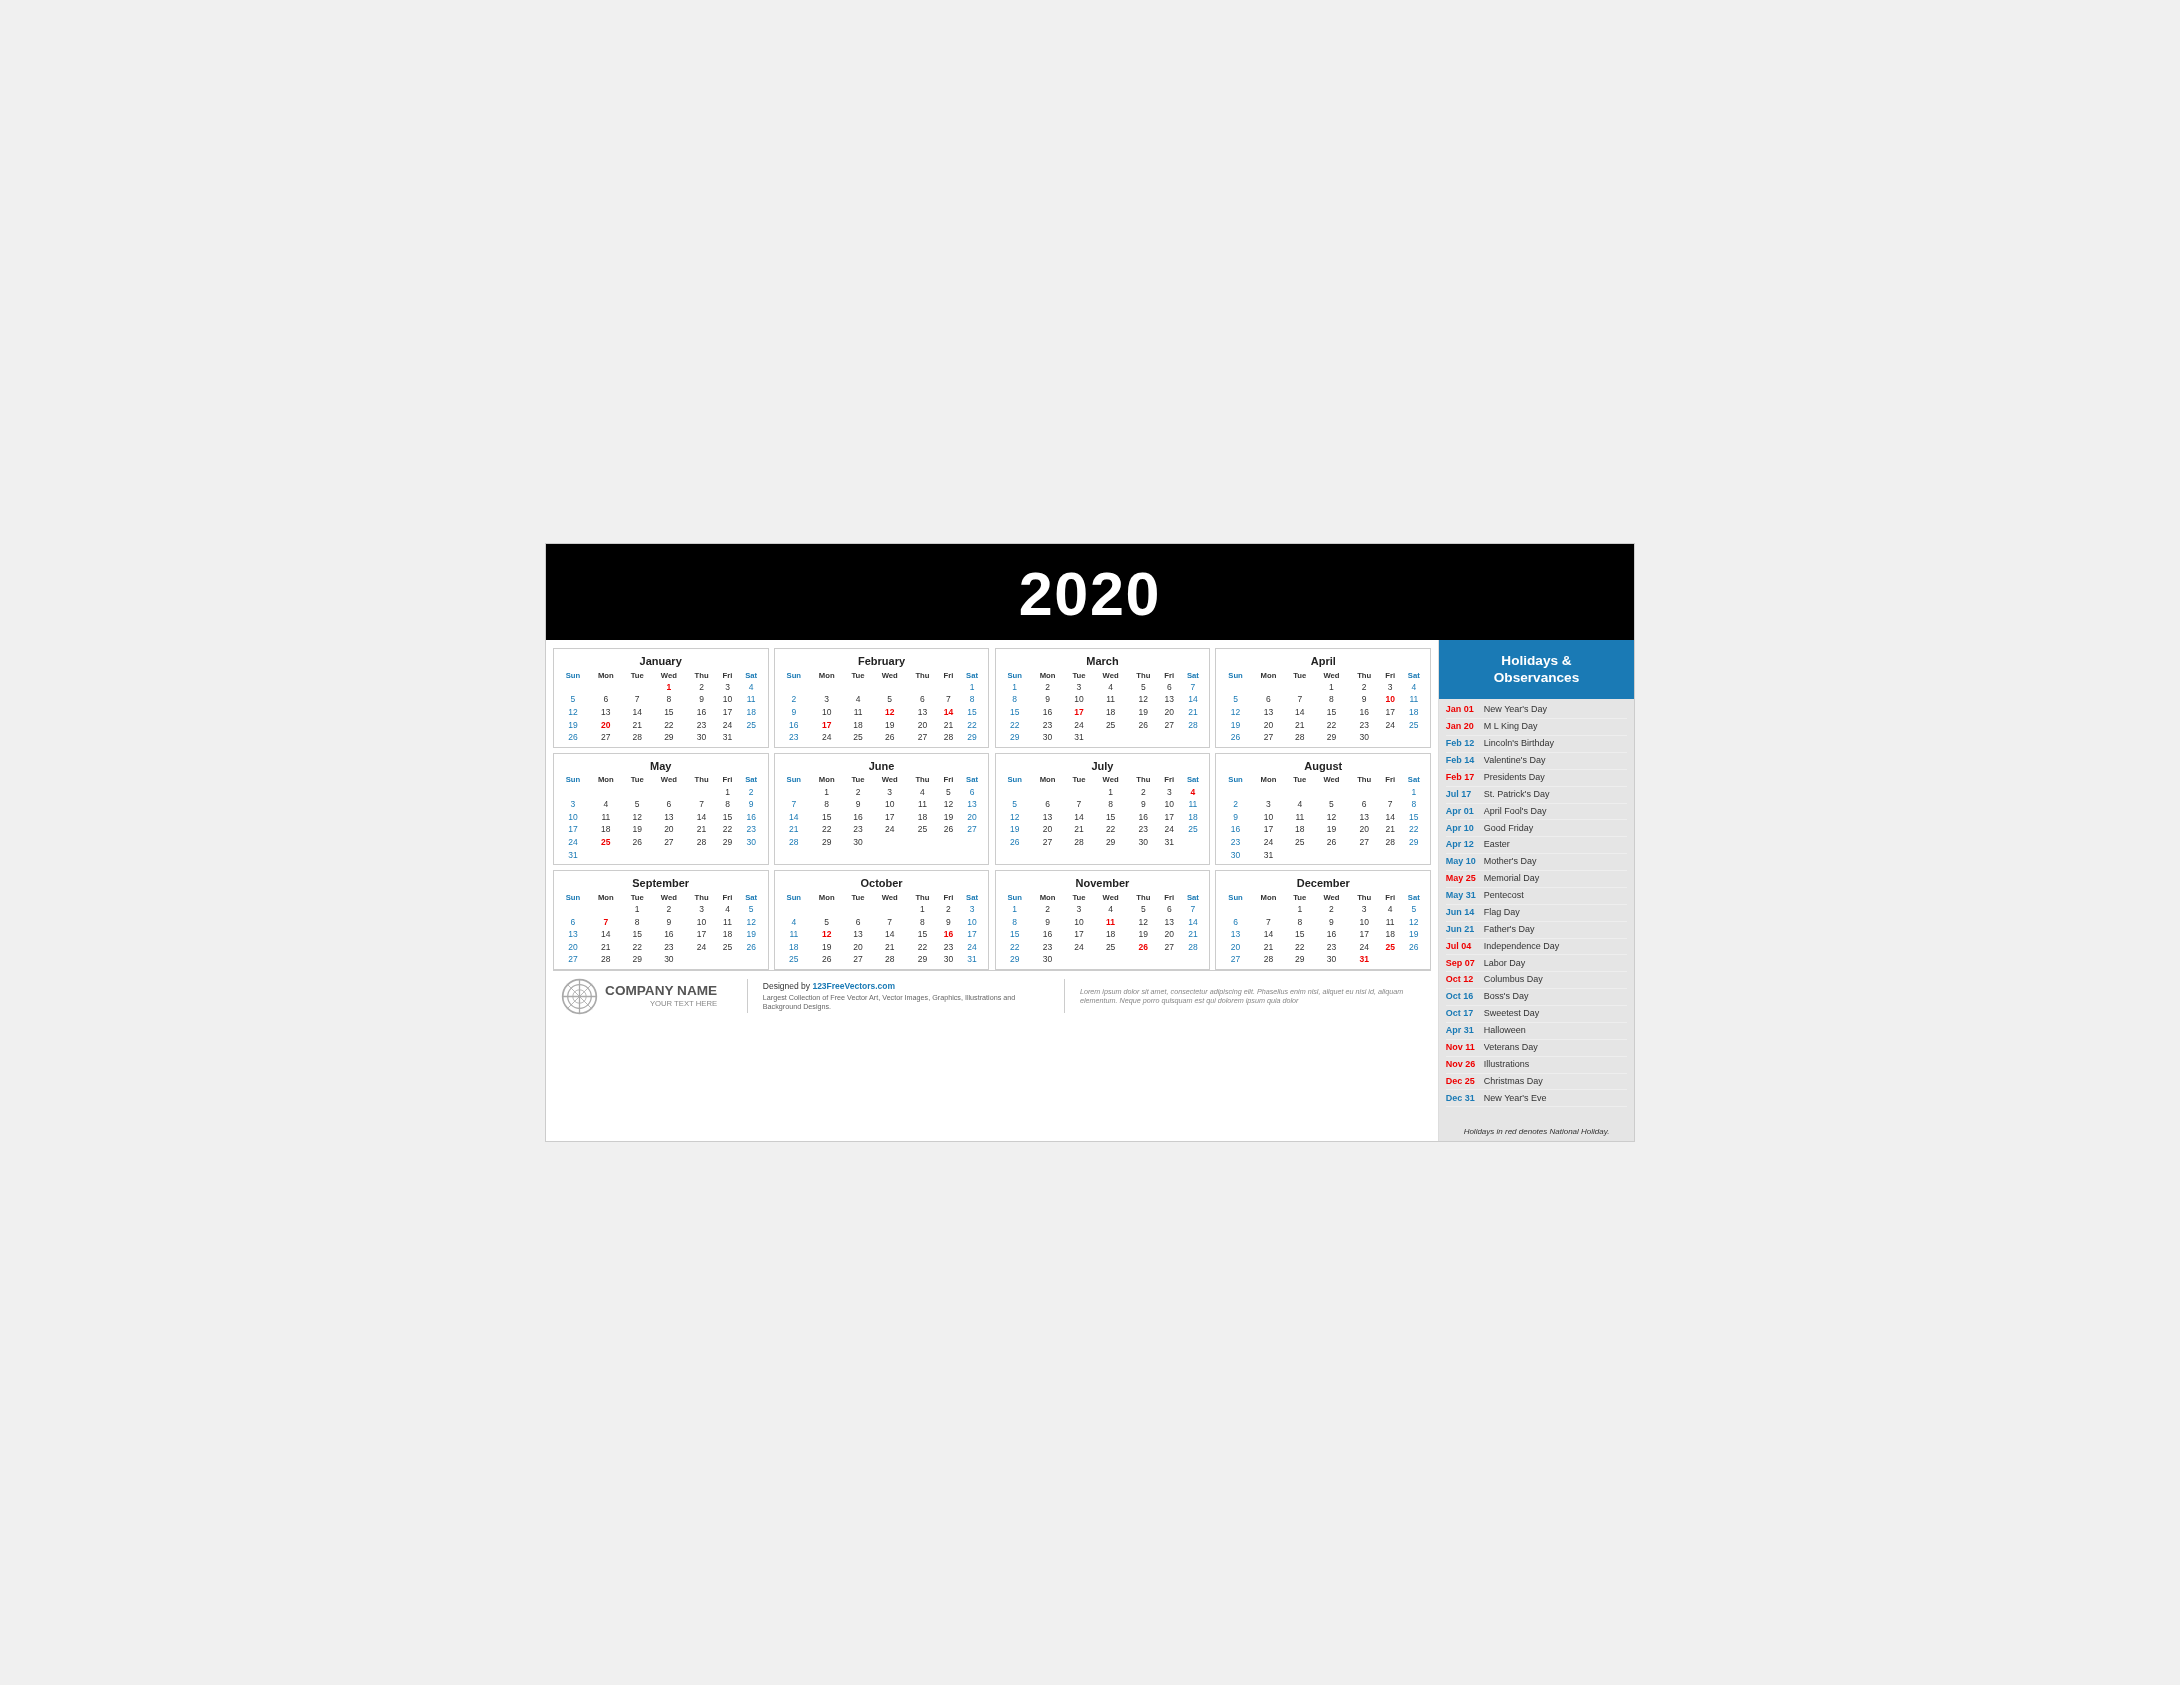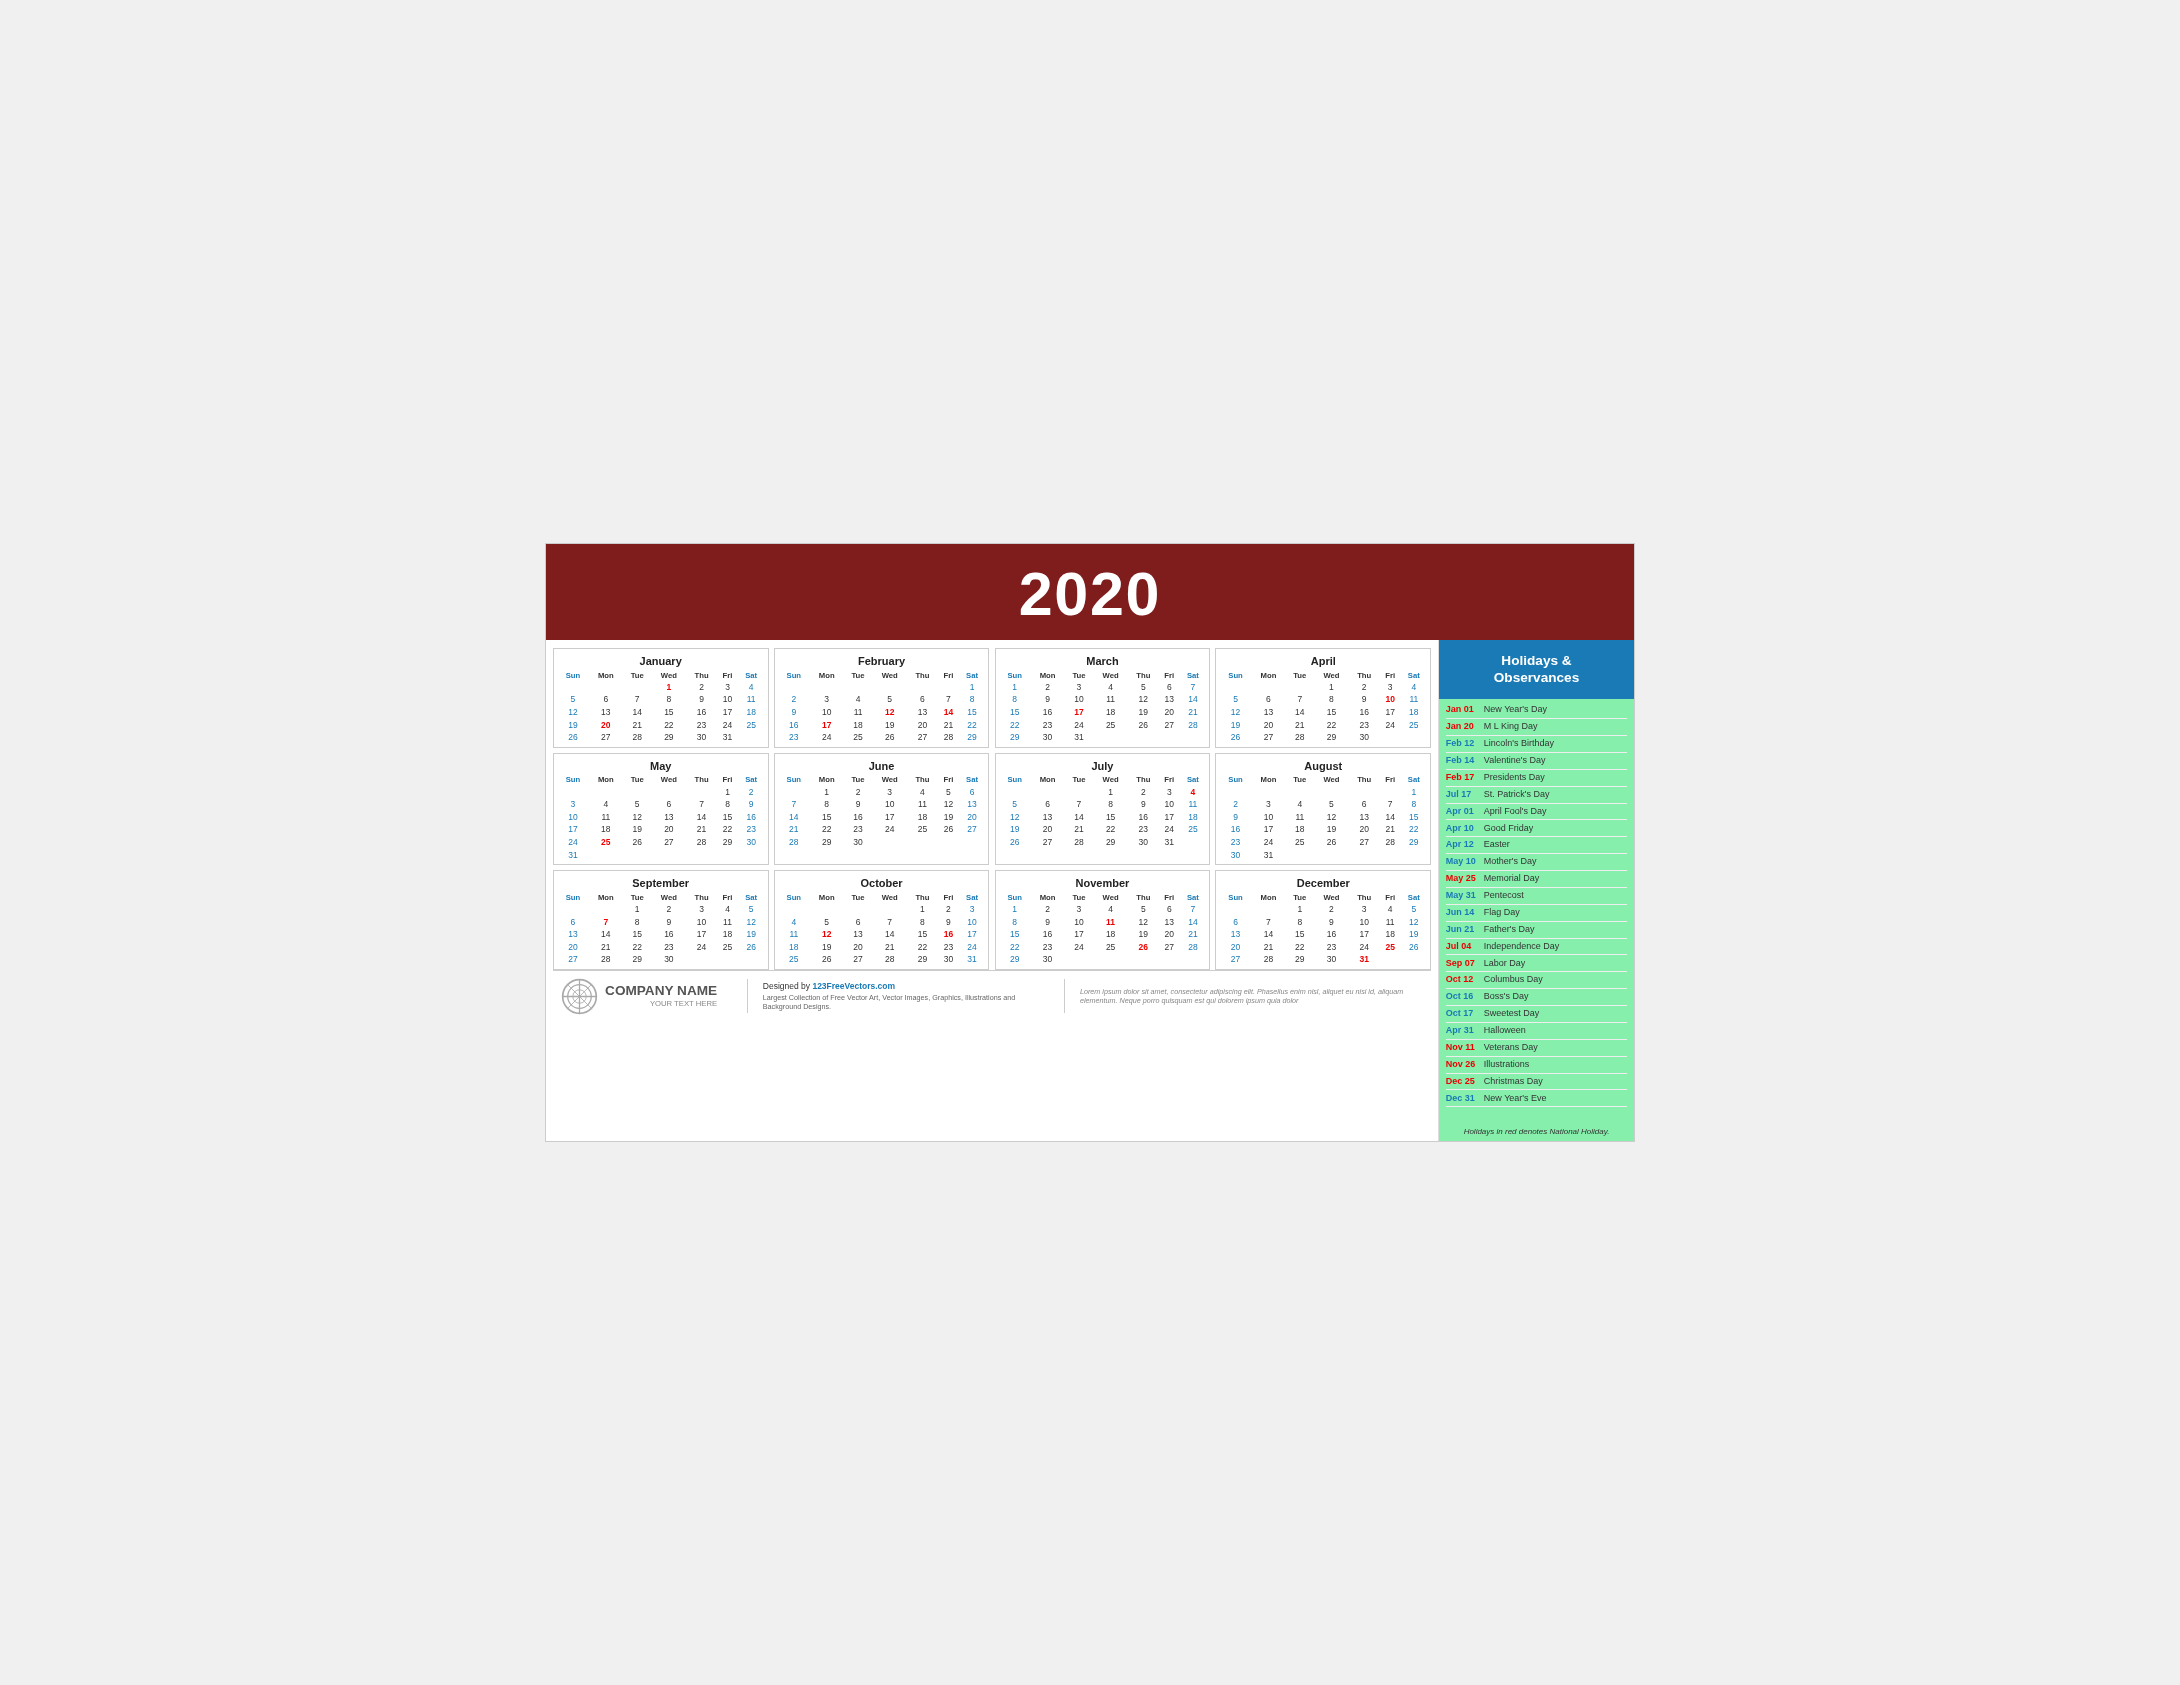--- a/index.html
+++ b/index.html
@@ -1,34 +1,34 @@
 <!DOCTYPE html>
 <html style="font-size:13.6px"><head>
   <meta charset="utf-8">
   <style>
     * { box-sizing: border-box; margin: 0; padding: 0; }
     body { font-family: Arial, sans-serif; background: #f0f0f0; display: flex; justify-content: center; align-items: center; min-height: 100vh; }
     .outer-wrapper { width: 1090px; background: white; border: 0.9px solid #ccc; }
-    .top-header { background: #7f1d1d; color: white; text-align: center; padding: 15.3px 0 10.2px; font-size: 61px; font-weight: bold; letter-spacing: 1.7px; }
+    .top-header { background: #000000; color: white; text-align: center; padding: 15.3px 0 10.2px; font-size: 61px; font-weight: bold; letter-spacing: 1.7px; }
     .main-content { display: flex; }
     .calendar-area { flex: 1; padding: 8.5px 6.8px; }
     .months-grid { display: grid; grid-template-columns: repeat(4, 1fr); gap: 5.1px; }
     .month-block { border: 0.9px solid #ccc; padding: 3.4px; }
     .month-name { font-size: 11px; font-weight: bold; text-align: center; padding: 2.6px 0 2.6px; color: #222; }
     .cal-table { width: 100%; border-collapse: collapse; font-size: 8.5px; }
     .cal-table th { text-align: center; padding: 0.9px 0; font-weight: bold; font-size: 7.7px; }
     .cal-table th.sun { color: #1a7ab5; }
     .cal-table th.sat { color: #1a7ab5; }
     .cal-table th.weekday { color: #333; }
     .cal-table td { text-align: center; padding: 1.3px 0; font-size: 8.5px; color: #333; }
     .cal-table td.sun { color: #1a7ab5; }
     .cal-table td.sat { color: #1a7ab5; }
     .cal-table td.holiday { color: #e00; font-weight: bold; }
     .cal-table td.holiday-sat { color: #e00; font-weight: bold; }
-    .sidebar { width: 196px; background: #86efac; border-left: 0.9px solid #ddd; }
+    .sidebar { width: 196px; background: #e5e5e5; border-left: 0.9px solid #ddd; }
     .sidebar-header { background: #1a7ab5; color: white; text-align: center; padding: 12px 8.5px; font-size: 13.6px; font-weight: bold; line-height: 1.3; }
     .holiday-list { padding: 3.4px 6.8px; }
     .holiday-item { display: flex; align-items: flex-start; padding: 2.1px 0; border-bottom: 0.9px solid #eee; font-size: 9px; line-height: 1.3; }
     .holiday-date { min-width: 38px; font-weight: bold; }
     .holiday-date.red { color: #e00; }
     .holiday-date.blue { color: #1a7ab5; }
     .holiday-name { color: #333; }
     .footer-area { border-top: 0.9px solid #ccc; display: flex; align-items: center; padding: 6.8px 8.5px; gap: 8.5px; font-size: 7.7px; color: #555; }
     .logo-area { display: flex; align-items: center; gap: 6.8px; min-width: 170px; text-align: right; }
     .logo-icon { width: 37px; height: 37px; }

